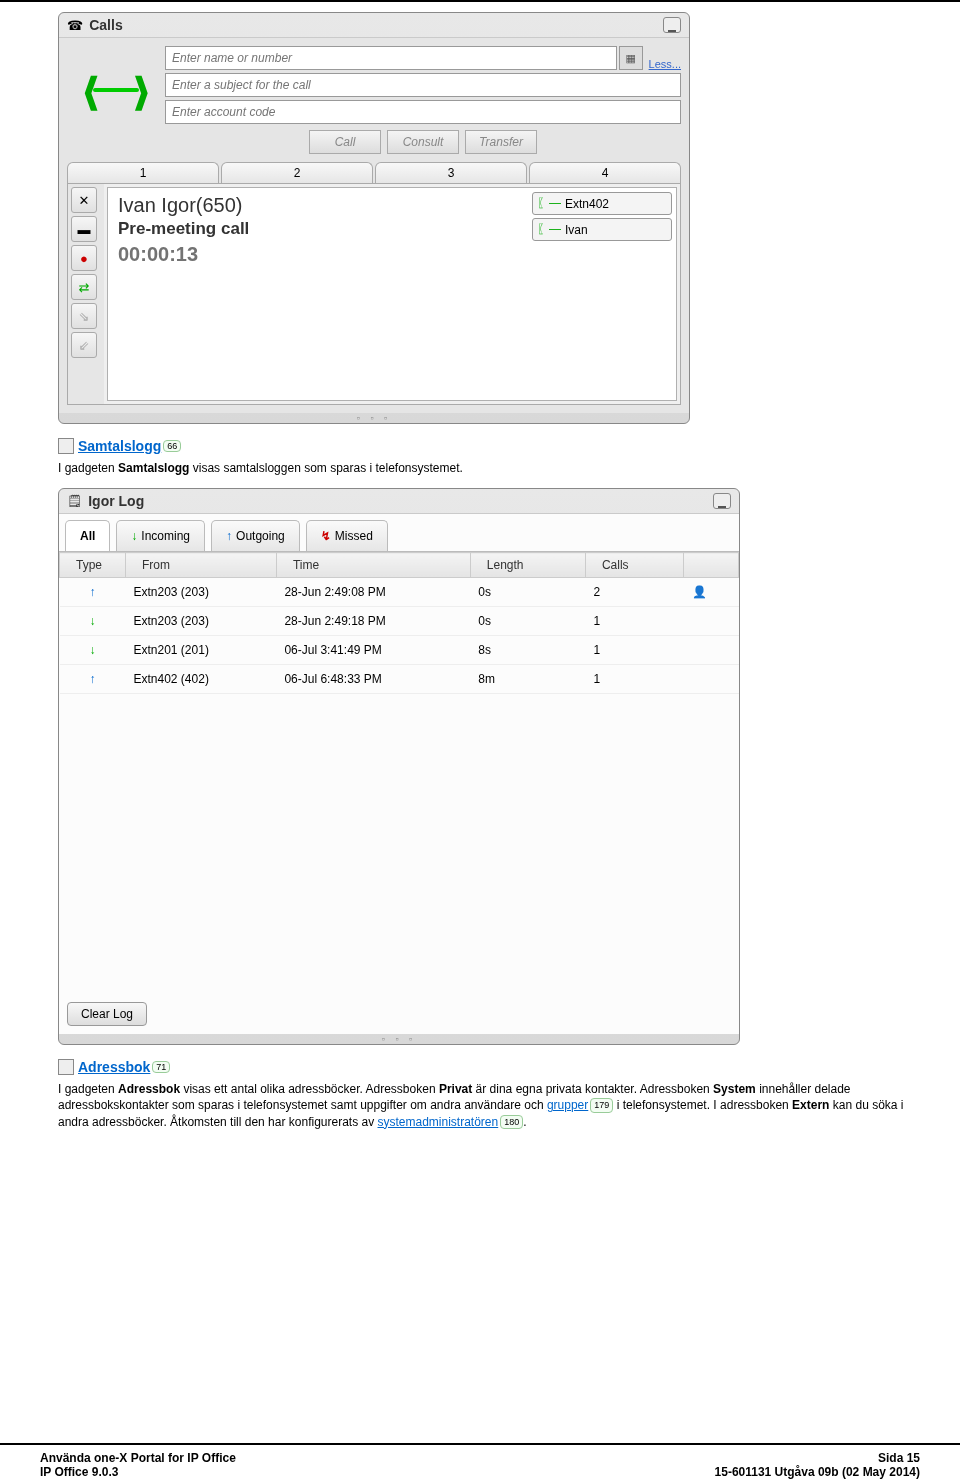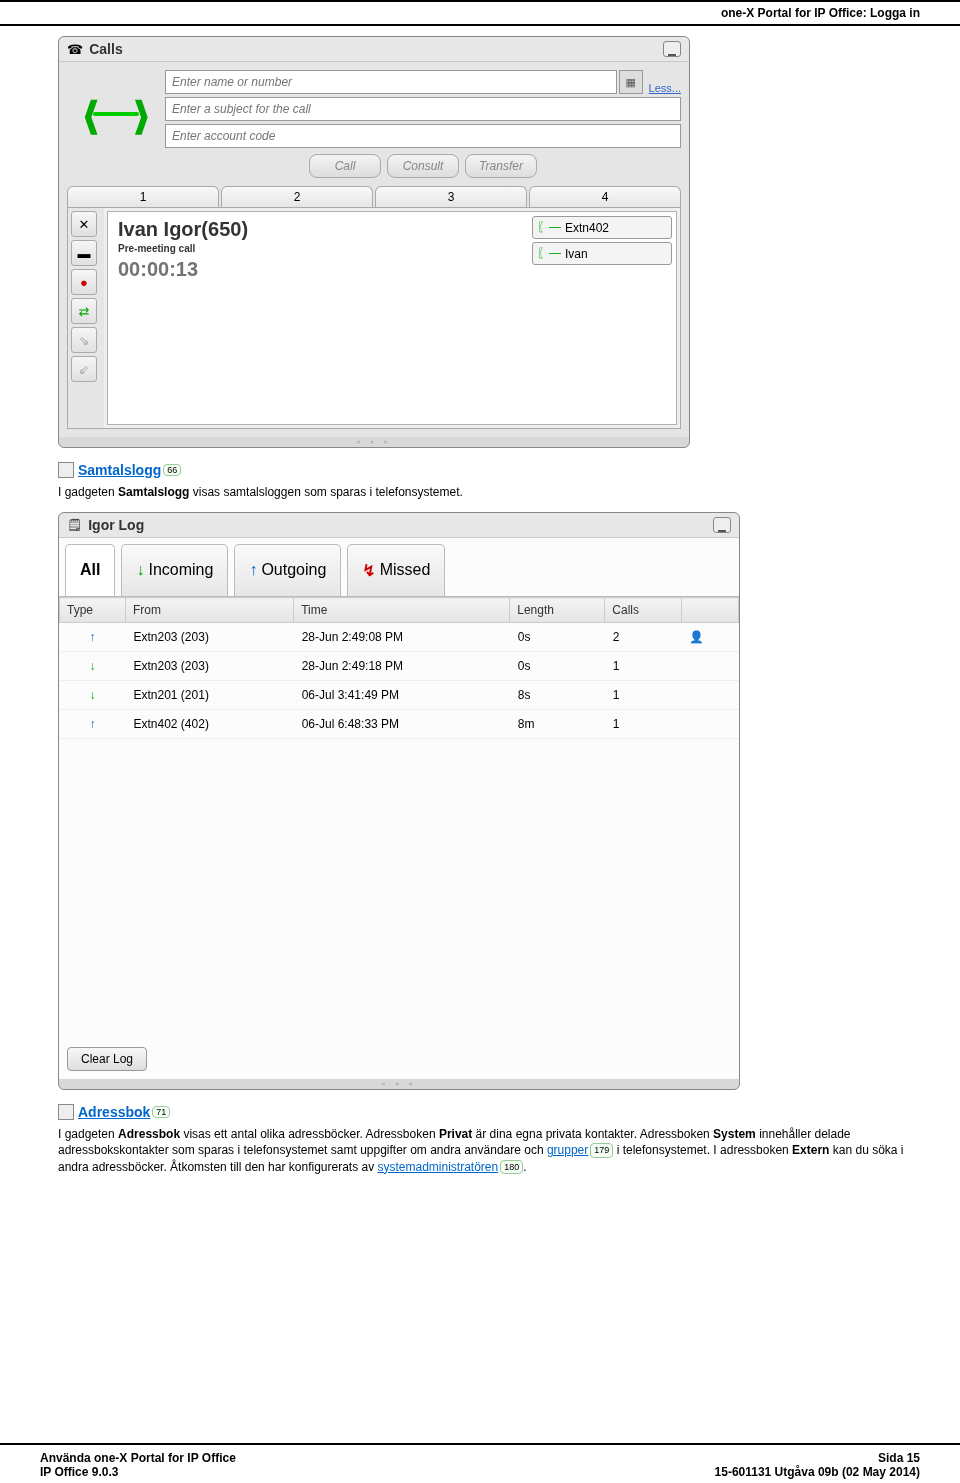--- a/index.html
+++ b/index.html
@@ -17,68 +17,67 @@
 .handset{width:98px;height:88px;display:flex;align-items:center;justify-content:center;position:relative}
 .handset::before{content:"❰";color:#0a0;font-size:34px;position:absolute;left:10px;font-weight:bold;transform:scaleX(0.7)}
 .handset::after{content:"❱";color:#0a0;font-size:34px;position:absolute;right:10px;font-weight:bold;transform:scaleX(0.7)}
 .handset .bar{width:46px;height:4px;background:#0c0;border-radius:2px}
 .fields{flex:1}
 .fld-row{display:flex;align-items:flex-end;margin-bottom:3px}
 .fld{flex:1;height:22px;border:1px solid #999;background:#fff;padding:0 6px;color:#888;font-style:italic;font-size:12px}
 .gridbtn{width:22px;height:22px;border:1px solid #999;background:#ddd;margin-left:2px;display:flex;align-items:center;justify-content:center;font-size:11px;color:#555}
 .less{color:#36c;text-decoration:underline;font-size:11px;margin-left:6px;cursor:pointer}
 .btns3{display:flex;justify-content:center;gap:6px;margin-top:6px}
-.gbtn{height:22px;border:1px solid #aaa;border-radius:8px;background:linear-gradient(#f4f4f4,#ddd);color:#888;font-style:italic;min-width:70px;text-align:center;line-height:22px;font-size:12px}
+.gbtn{height:22px;border:1px solid #aaa;border-radius:0;background:linear-gradient(#f4f4f4,#ddd);color:#888;font-style:italic;min-width:70px;text-align:center;line-height:22px;font-size:12px}
 .tabs4{display:flex;margin:8px 0 0 0;gap:2px}
 .tab4{flex:1;height:20px;border:1px solid #aaa;border-bottom:none;border-radius:6px 6px 0 0;background:linear-gradient(#f8f8f8,#e6e6e6);text-align:center;line-height:20px;font-size:12px}
 .callarea{border:1px solid #aaa;background:#efefef;display:flex;min-height:220px}
 .iconcol{width:30px;display:flex;flex-direction:column;gap:3px;padding:3px;background:#e6e6e6}
 .icbtn{width:24px;height:24px;border:1px solid #aaa;border-radius:3px;background:linear-gradient(#f6f6f6,#e0e0e0);display:flex;align-items:center;justify-content:center;font-size:13px}
 .callmain{flex:1;background:#fff;border:1px solid #b0b0b0;margin:3px;display:flex}
 .cm-left{flex:1;padding:6px 10px}
 .cm-right{width:140px;padding:4px}
-.nm{font-size:20px;font-weight:bold;color:#333}
-.sub{font-size:10px;font-weight:bold;color:#333;margin-top:2px}
+.nm{font-size:20px;font-weight:normal;color:#333}
+.sub{font-size:17px;font-weight:bold;color:#333;margin-top:2px}
 .timer{font-size:20px;font-weight:bold;color:#737373;margin-top:4px}
 .tagbox{border:1px solid #999;border-radius:3px;background:#f4f4f4;padding:2px 4px;margin-bottom:3px;font-size:12px;display:flex;align-items:center}
 .dot-in{color:#0a0;margin-right:4px}
 .resize{height:10px;display:flex;justify-content:center;align-items:center;gap:4px;color:#888;font-size:9px}
 .resize span{letter-spacing:4px}
 
 .sec-hdr{display:flex;align-items:center;margin-top:14px}
 .sec-icon{width:14px;height:14px;border:1px solid #888;background:#eee;margin-right:4px}
 .sec-link{color:#06c;text-decoration:underline;font-weight:bold;font-size:14px}
 .badge{display:inline-block;border:1px solid #9c9;background:#f3fdf3;border-radius:4px;font-size:9px;padding:0 3px;margin-left:2px;vertical-align:text-top}
 .para{margin:6px 0 12px 0;font-size:12px;line-height:1.35}
 .para b{font-weight:bold}
 .para .lk{color:#06c;text-decoration:underline}
 
 .callog-body{background:#fcfcfc}
 .cl-tabs{display:flex;padding:6px 6px 0 6px;gap:6px;border-bottom:1px solid #bbb}
-.cl-tab{padding:16px 14px;border:1px solid #bbb;border-bottom:none;border-radius:5px 5px 0 0;background:linear-gradient(#fafafa,#e6e6e6);font-size:16px;display:flex;align-items:flex-start;gap:4px}
+.cl-tab{padding:8px 14px;border:1px solid #bbb;border-bottom:none;border-radius:5px 5px 0 0;background:linear-gradient(#fafafa,#e6e6e6);font-size:12px;display:flex;align-items:flex-start;gap:4px}
 .cl-tab.active{background:#fff;font-weight:bold}
 .ar-dn{color:#0a0;font-weight:bold}
 .ar-up{color:#06c;font-weight:bold}
 .ar-ms{color:#c00;font-weight:bold}
 .cl-table{width:100%;border-collapse:collapse;font-size:12px}
-.cl-table th{background:linear-gradient(#f4f4f4,#e4e4e4);border:1px solid #ccc;text-align:left;padding:5px 7px;font-weight:normal;color:#333}
+.cl-table th{background:linear-gradient(#f4f4f4,#e4e4e4);border:1px solid #ccc;text-align:left;padding:5px 16px;font-weight:normal;color:#333}
 .cl-table td{border-bottom:1px solid #eee;padding:7px 8px}
 .cl-table td:first-child{width:50px;text-align:center}
 .cl-blank{height:300px}
 .clear-btn{margin:8px;height:24px;border:1px solid #999;border-radius:4px;background:linear-gradient(#f8f8f8,#ddd);min-width:80px;font-size:12px}
 
 .footer{position:absolute;bottom:0;left:0;right:0;border-top:2px solid #000;padding:6px 40px;display:flex;justify-content:space-between;font-weight:bold;font-size:12px}
 .footer .r{text-align:right}
 .ic-phone{font-size:13px}
 </style>
 </head>
 <body>
 
 <div class="page">
-  <div class="hdr">one-X Portal for IP Office: Logga in</div>
 
   <div class="content">
 
     <div class="gadget" style="width:630px">
       <div class="gadget-hdr">
         <span class="ic-phone">☎</span>
         <span class="ttl">Calls</span>
         <span class="sp"></span>
         <div class="min-btn"></div>
       </div>

